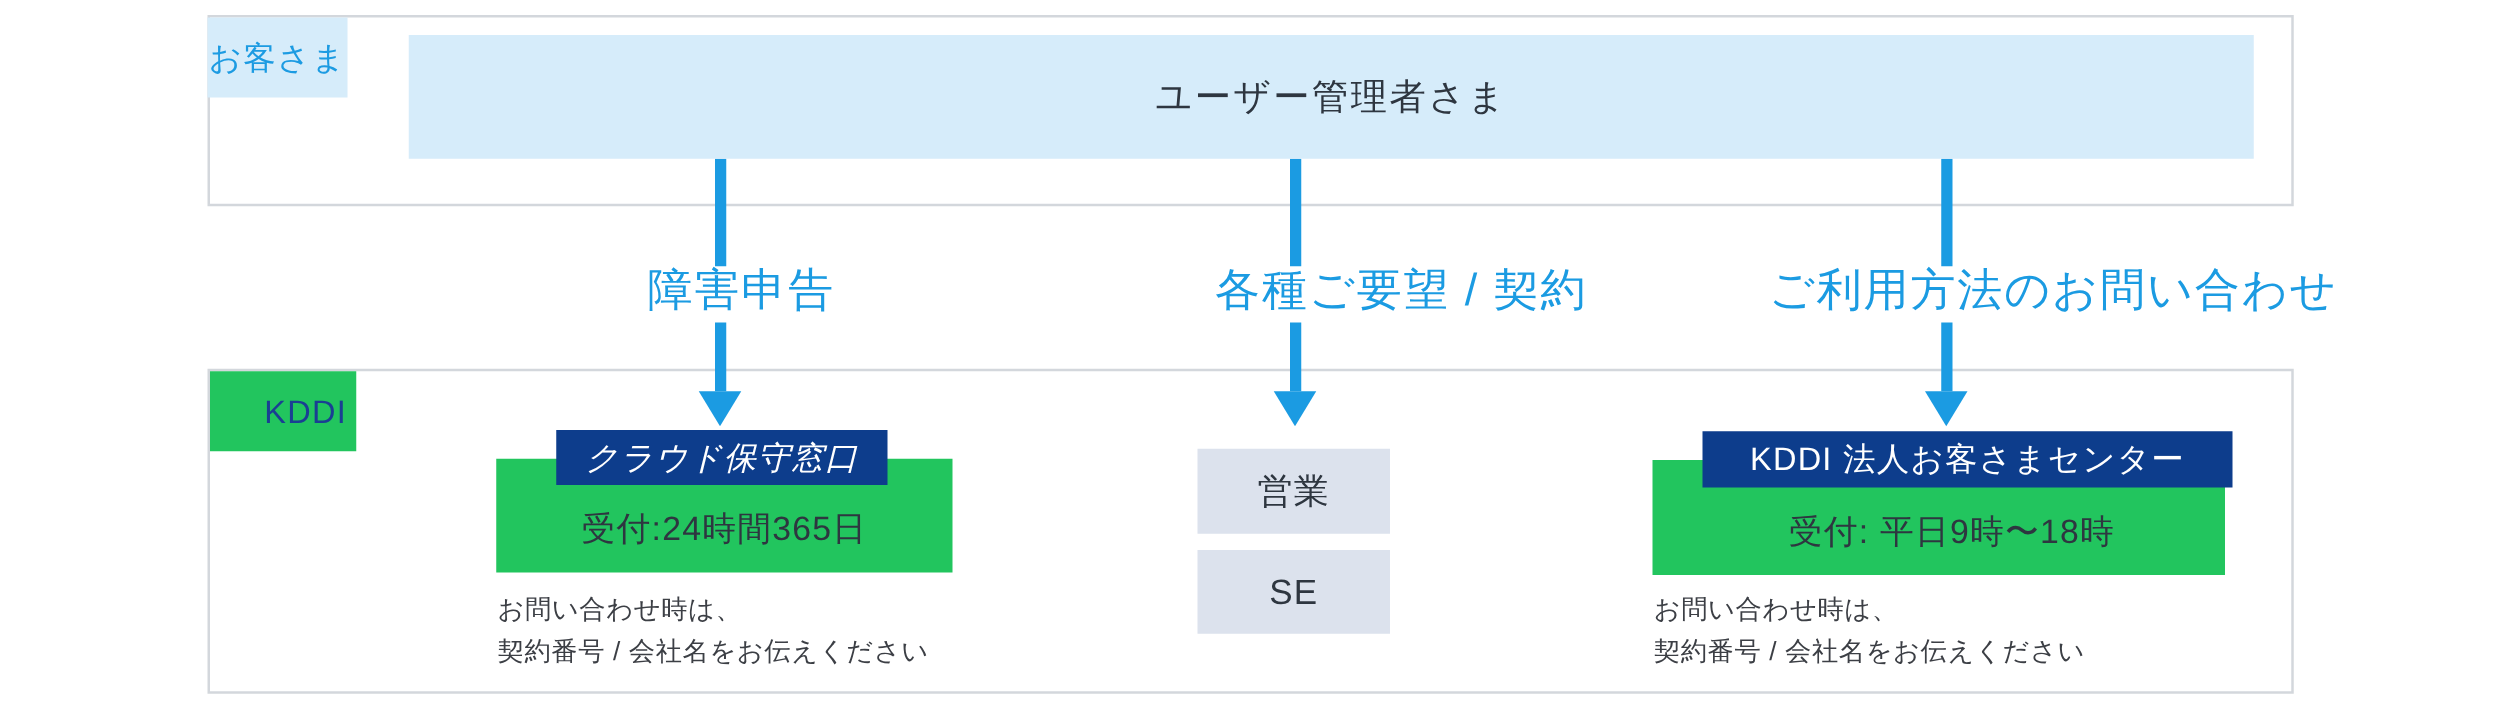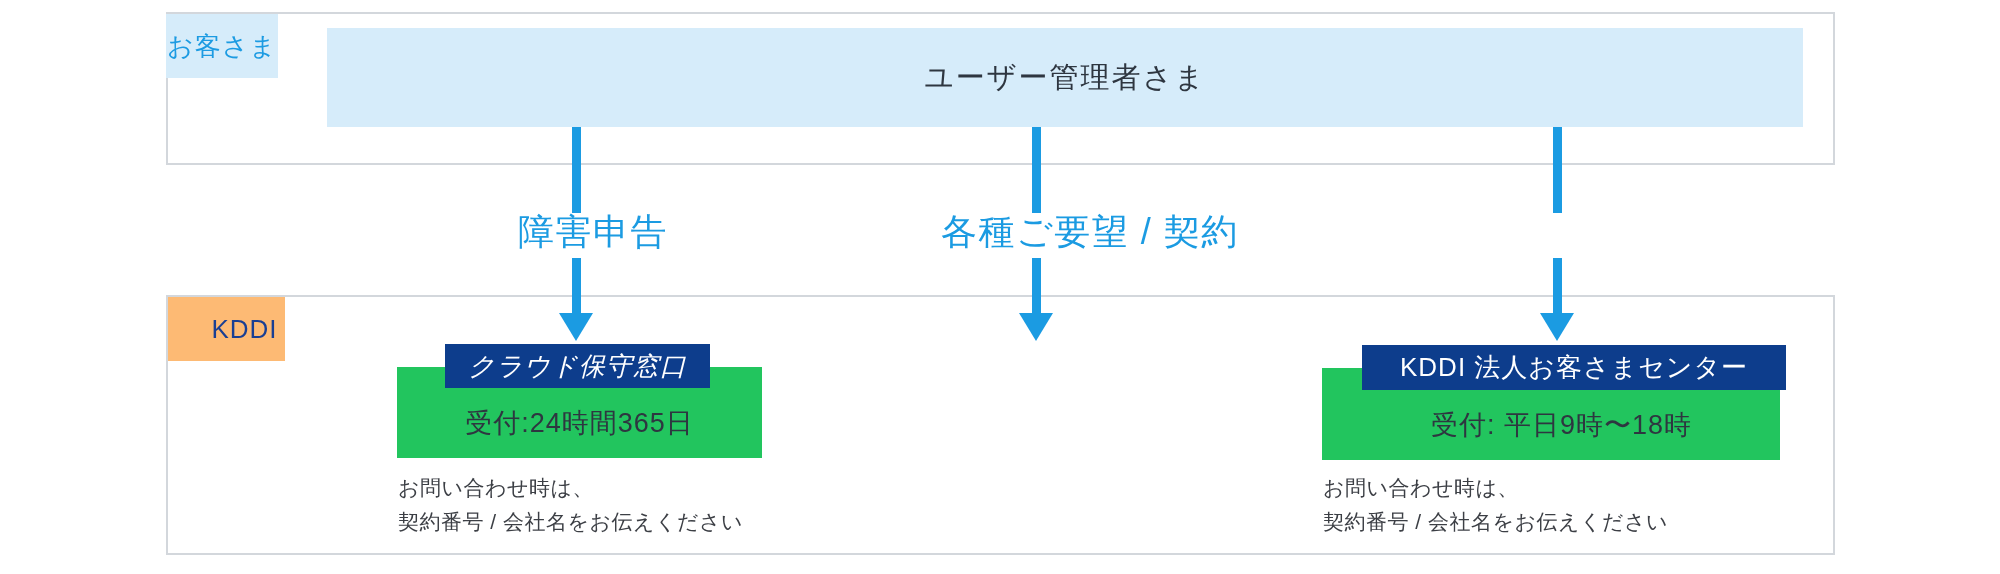--- a/index.html
+++ b/index.html
@@ -8,21 +8,21 @@
     font-family:"Liberation Sans","DejaVu Sans",sans-serif;
     color:#2e3640;
   }
   .abs{position:absolute;box-sizing:border-box;}
   .section{border:2px solid #d3d7dc;background:#ffffff;}
   .corner-label{
     display:flex;align-items:center;justify-content:center;
     background:#d6ecfa;font-size:26px;letter-spacing:1px;z-index:3;
   }
   .customer-corner{color:#1c9be2;}
-  .kddi-corner{background:#fdba74;color:#1a3f93;padding-left:36px;}
+  .kddi-corner{background:#22c55e;color:#1a3f93;padding-left:36px;}
   .user-bar{
     display:flex;align-items:center;justify-content:center;
     background:#d6ecfa;color:#2e3640;font-size:29px;letter-spacing:2px;z-index:2;
   }
   .v-line{width:9px;background:#1b9be2;z-index:1;}
   .arrow-head{
     width:0;height:0;
     border-left:17px solid transparent;border-right:17px solid transparent;
     border-top:28px solid #1b9be2;z-index:1;
   }
@@ -61,47 +61,56 @@
   </div>
 
   <div class="abs v-line" style="left:572px;top:127px;height:86px;"></div>
   <div class="abs flow-label" style="left:518px;top:217px;">
     <span>障害申告</span>
   </div>
   <div class="abs v-line" style="left:572px;top:258px;height:55px;"></div>
   <div class="abs arrow-head" style="left:559px;top:313px;"></div>
 
   <div class="abs v-line" style="left:1032px;top:127px;height:86px;"></div>
-  <div class="abs flow-label" style="left:941px;top:217px;">
+  <div class="abs flow-label" style="left:972px;top:217px;">
     <span>各種ご要望 / 契約</span>
   </div>
   <div class="abs v-line" style="left:1032px;top:258px;height:55px;"></div>
   <div class="abs arrow-head" style="left:1019px;top:313px;"></div>
 
   <div class="abs v-line" style="left:1553px;top:127px;height:86px;"></div>
+  <div class="abs flow-label" style="left:1415px;top:217px;">
+    <span>ご利用方法のお問い合わせ</span>
+  </div>
   <div class="abs v-line" style="left:1553px;top:258px;height:55px;"></div>
   <div class="abs arrow-head" style="left:1540px;top:313px;"></div>
 
   <div class="abs section" style="left:166px;top:295px;width:1669px;height:260px;"></div>
 
   <div class="abs corner-label kddi-corner" style="left:168px;top:297px;width:117px;height:64px;">
     <span>KDDI</span>
   </div>
 
   <div class="abs light-card" style="left:397px;top:367px;width:365px;height:91px;padding-top:21px;">
     <span>受付:24時間365日</span>
   </div>
   <div class="abs navy-header" style="left:445px;top:344px;width:265px;height:44px;font-style:italic;">
     <span>クラウド保守窓口</span>
   </div>
   <div class="abs note" style="left:398px;top:471px;">
     <div>お問い合わせ時は、</div>
     <div>契約番号 / 会社名をお伝えください</div>
   </div>
 
+  <div class="abs team-box" style="left:958px;top:359px;width:154px;height:68px;">
+    <span>営業</span>
+  </div>
+  <div class="abs team-box" style="left:958px;top:440px;width:154px;height:67px;">
+    <span>SE</span>
+  </div>
 
   <div class="abs light-card" style="left:1322px;top:368px;width:458px;height:92px;padding-top:22px;padding-left:21px;">
     <span>受付: 平日9時〜18時</span>
   </div>
   <div class="abs navy-header" style="left:1362px;top:345px;width:424px;height:45px;">
     <span>KDDI 法人お客さまセンター</span>
   </div>
   <div class="abs note" style="left:1323px;top:471px;">
     <div>お問い合わせ時は、</div>
     <div>契約番号 / 会社名をお伝えください</div>

